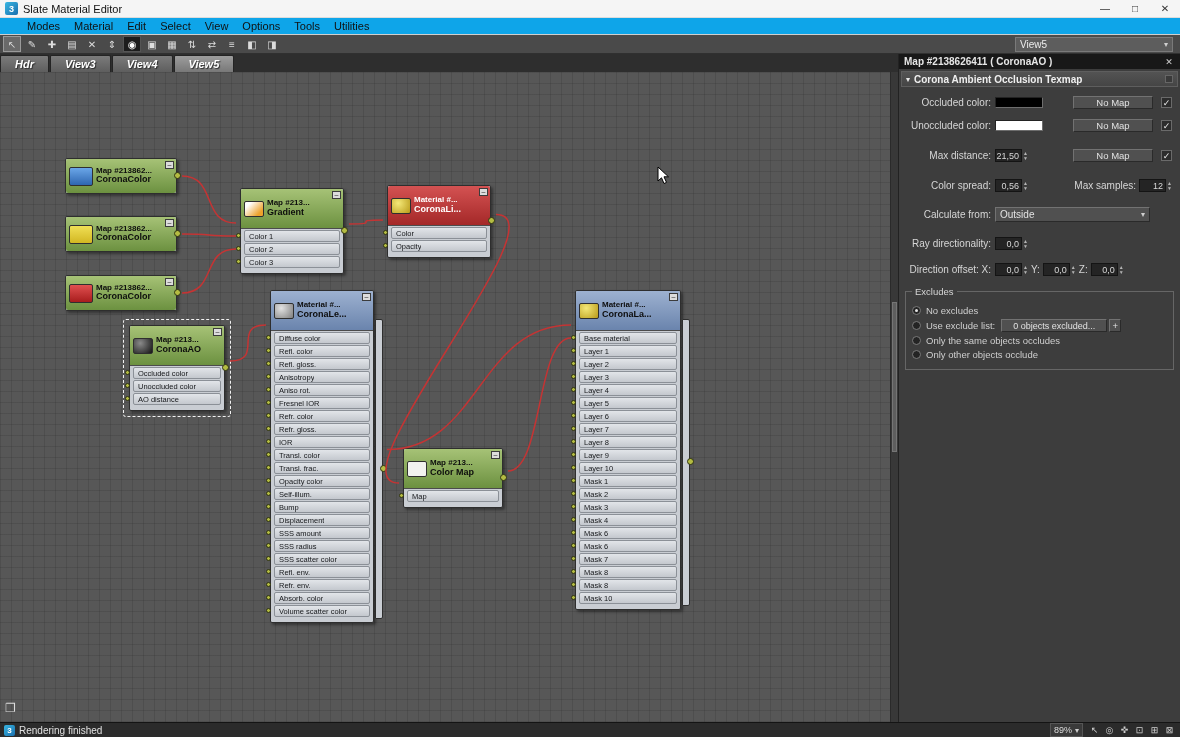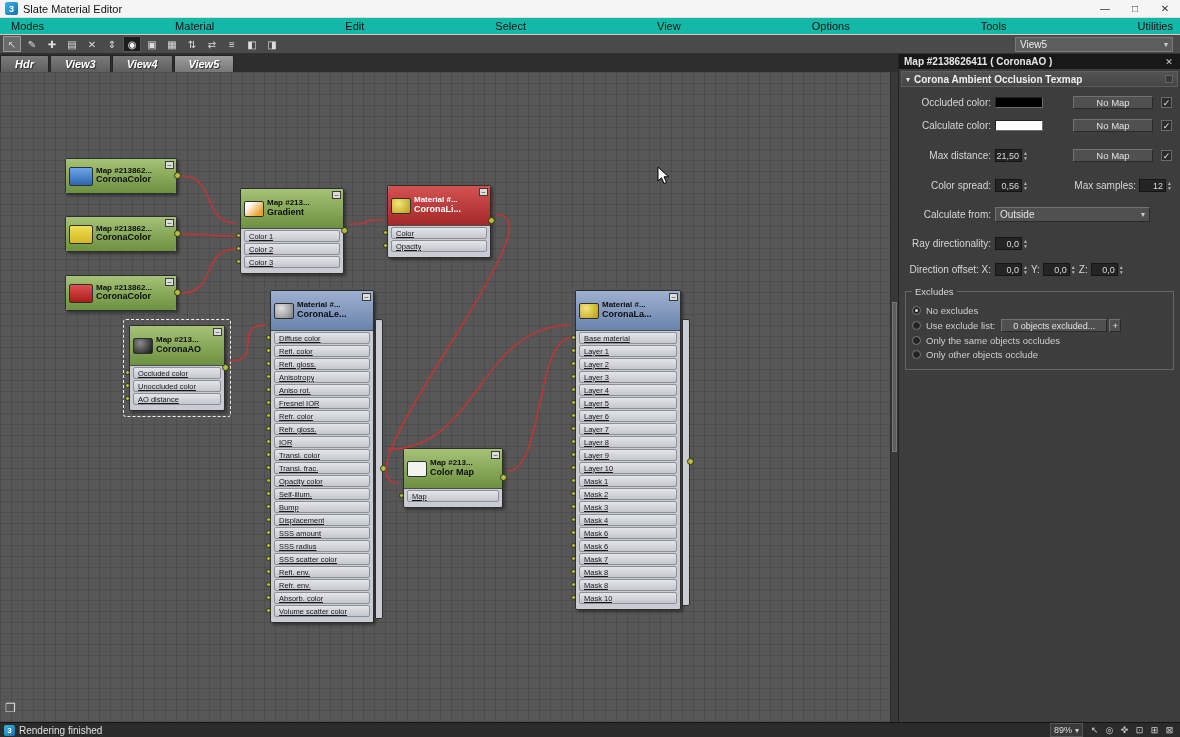--- a/index.html
+++ b/index.html
@@ -7,21 +7,21 @@
   body { font-family:"Liberation Sans", sans-serif; background:#3d3d3d; position:relative; }
 
   
   .titlebar { height:18px; background:#f5f5f5; display:flex; align-items:center; border-bottom:1px solid #dcdcdc; }
   .app-logo { width:13px; height:13px; margin:0 5px 0 5px; background:linear-gradient(135deg,#37b6e2,#1b6fae); border-radius:2px; color:#fff; font-size:9px; font-weight:bold; display:flex; align-items:center; justify-content:center; flex:none; }
   .title-text { font-size:11px; color:#111; }
   .win-btns { margin-left:auto; display:flex; height:100%; }
   .win-btn { width:30px; height:100%; display:flex; align-items:center; justify-content:center; font-size:10px; color:#333; }
 
   
-  .menubar { height:17px; background:#14b8a6; display:flex; align-items:center; padding-left:4px; border-bottom:1px solid #cfcfcf;justify-content:space-between; }
+  .menubar { height:17px; background:#0ea5e9; display:flex; align-items:center; padding-left:20px; border-bottom:1px solid #cfcfcf; }
   .menu-item { font-size:11px; color:#111; padding:0 7px; }
 
   
   .toolbar { height:19px; background:#4a4a4a; display:flex; align-items:center; padding:0 2px; border-bottom:1px solid #303030; }
   .tb-group { display:flex; }
   .tb-btn { width:18px; height:16px; margin:0 1px; display:flex; align-items:center; justify-content:center; font-size:10px; color:#ddd; border:1px solid transparent; }
   .tb-btn.active { background:#6a6a6a; border:1px solid #9a9a9a; }
   .tb-btn.dark { background:#1d1d1d; border:1px solid #555; color:#fff; }
   .view-selector { margin-left:auto; margin-right:5px; width:158px; height:15px; background:#5d5d5d; border:1px solid #7a7a7a; display:flex; align-items:center; justify-content:space-between; font-size:10px; color:#ececec; padding:0 4px; }
   .dd-arrow { font-size:8px; color:#cfcfcf; }
@@ -58,21 +58,21 @@
   .sw-gradient { background:linear-gradient(135deg,#ffffff 20%,#eda22c 80%); }
   .sw-yellow-ball { background:radial-gradient(circle at 35% 30%,#f4e878,#b89a18); }
   .sw-gray-ball { background:radial-gradient(circle at 35% 30%,#e2e2e2,#7d7d7d); }
   .sw-white  { background:#f2f2ef; }
   .node-titles { line-height:1.1; overflow:hidden; }
   .node-title { font-size:8px; font-weight:bold; color:#0d0d0d; white-space:nowrap; }
   .node-sub   { font-size:9px; font-weight:bold; color:#0d0d0d; white-space:nowrap; }
   .collapse-box { position:absolute; top:2px; right:2px; width:9px; height:8px; background:#dcdcdc; border:1px solid #3c3c3c; font-size:7px; line-height:5px; text-align:center; color:#222; }
   .node-body { padding:1px 2px 4px; }
   .slot-row { position:relative; height:12px; margin:0 1px 1px; background:linear-gradient(#e2e5e9,#c4c8ce); border:1px solid #8b9097; border-radius:2px; font-size:7.5px; color:#16181b; display:flex; align-items:center; padding-left:4px; }
-  .slot-label { white-space:nowrap; overflow:hidden;text-decoration:underline; }
+  .slot-label { white-space:nowrap; overflow:hidden; }
   .in-dot { position:absolute; left:-9px; top:2px; width:5px; height:5px; border-radius:50%; background:#b4bc42; border:1px solid #2f3312; }
   .out-dot { width:7px; height:7px; border-radius:50%; background:#b4bc42; border:1px solid #2f3312; position:absolute; right:-5px; top:calc(50% - 4.5px); }
   .out-strip { position:absolute; top:28px; bottom:3px; right:-10px; width:8px; background:#c9cdd3; border:1px solid #2e2e2e; border-radius:0 2px 2px 0; }
   .out-strip .out-dot { right:-5px; top:calc(50% - 4.5px); }
   .wires-layer { position:absolute; inset:0; z-index:5; pointer-events:none; }
   .wire { fill:none; stroke:#c43434; stroke-width:1.5; }
 
   
   .side-panel { flex:1; background:#3d3d3d; border-left:1px solid #222; display:flex; flex-direction:column; overflow:hidden; }
   .sp-header { height:15px; background:#181818; display:flex; align-items:center; padding:0 5px; flex:none;gap:19px; }
@@ -523,21 +523,21 @@
       <span class="rollout-corner"></span>
     </div>
 
     <div class="p-row">
       <span class="p-label">Occluded color:</span>
       <span class="color-swatch" style="background:#000"></span>
       <span class="btn map-btn">No Map</span>
       <span class="chk">✓</span>
     </div>
     <div class="p-row">
-      <span class="p-label">Calculate color:</span>
+      <span class="p-label">Unoccluded color:</span>
       <span class="color-swatch" style="background:#fff"></span>
       <span class="btn map-btn">No Map</span>
       <span class="chk">✓</span>
     </div>
     <div class="p-row" style="margin-top:12px">
       <span class="p-label">Max distance:</span>
       <span class="spin">
         <span class="spin-field">21,50</span>
         <span class="spin-btns">
             <span>▲</span>

